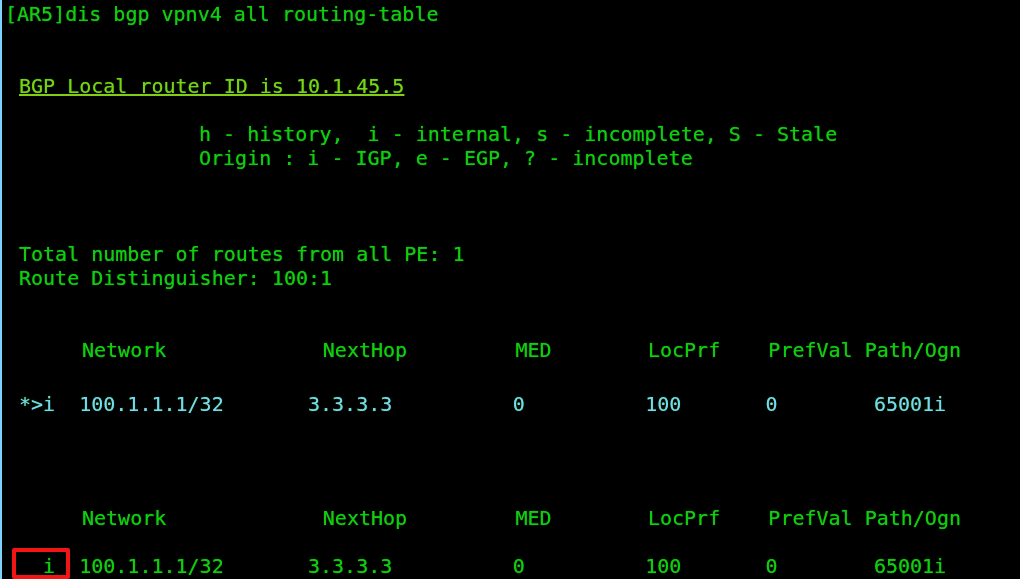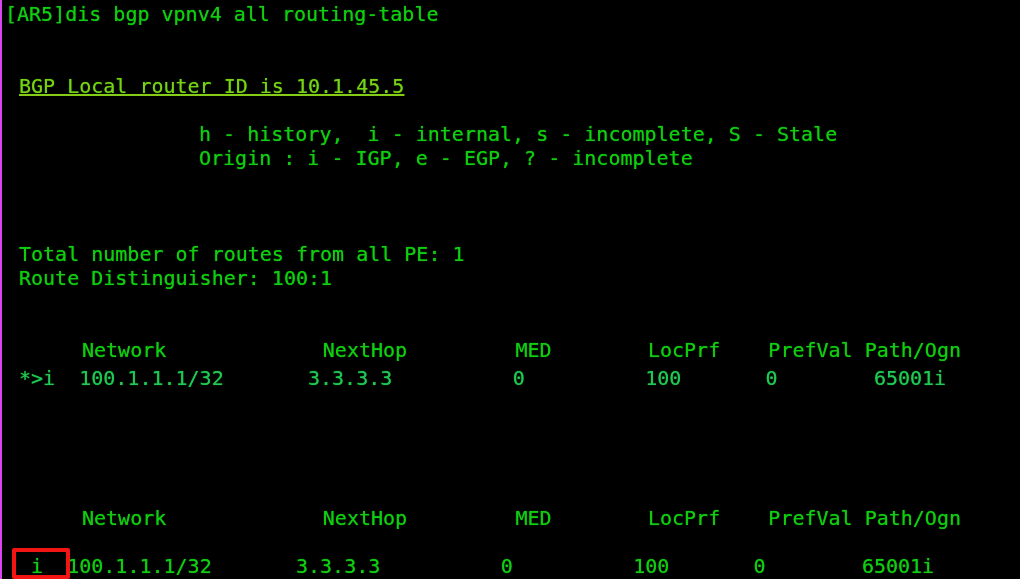--- a/index.html
+++ b/index.html
@@ -12,21 +12,21 @@
     height: 579px;
     overflow: hidden;
     font-family: "DejaVu Sans Mono", "Liberation Mono", monospace;
   }
   #terminal {
     position: relative;
     width: 1020px;
     height: 579px;
     background: #000000;
     box-sizing: border-box;
-    border-left: 2px solid #d946ef;
+    border-left: 2px solid #7dd3fc;
   }
   .line {
     position: absolute;
     left: 0;
     white-space: pre;
     font-family: "DejaVu Sans Mono", "Liberation Mono", monospace;
     font-size: 20px;
     line-height: 24px;
     letter-spacing: 0px;
     color: #11cc11;
@@ -53,23 +53,23 @@
   <div class="line" style="top: 122px; left: 197px; color: rgb(17, 204, 17);">h - history,  i - internal, s - incomplete, S - Stale</div>
 
   <div class="line" style="top: 146px; left: 197px; color: rgb(17, 204, 17);">Origin : i - IGP, e - EGP, ? - incomplete</div>
 
   <div class="line" style="top: 242px; left: 17px; color: rgb(17, 204, 17);">Total number of routes from all PE: 1</div>
 
   <div class="line" style="top: 266px; left: 17px; color: rgb(17, 204, 17);">Route Distinguisher: 100:1</div>
 
   <div class="line" style="top: 338px; left: 80px; color: rgb(17, 204, 17);">Network             NextHop         MED        LocPrf    PrefVal Path/Ogn</div>
 
-  <div class="line" style="top: 366px; left: 17px; color: #22c55e;">*&gt;i  100.1.1.1/32       3.3.3.3          0          100       0        65001i</div>
+  <div class="line" style="top: 392px; left: 17px; color: #7dd3fc;">*&gt;i  100.1.1.1/32       3.3.3.3          0          100       0        65001i</div>
 
 
 
   <div class="line" style="top: 506px; left: 80px; color: rgb(17, 204, 17);">Network             NextHop         MED        LocPrf    PrefVal Path/Ogn</div>
 
-  <div class="line" style="top: 554px; left: 5px; color: rgb(17, 204, 17);">  i  100.1.1.1/32       3.3.3.3          0          100       0        65001i</div>
+  <div class="line" style="top: 554px; left: 17px; color: rgb(17, 204, 17);">  i  100.1.1.1/32       3.3.3.3          0          100       0        65001i</div>
 
   <div class="hl-box" style="left: 10px; top: 548px; width: 58px; height: 31px; border-color: rgb(243, 20, 20);"></div>
 
 </div>
 
 </body></html>

